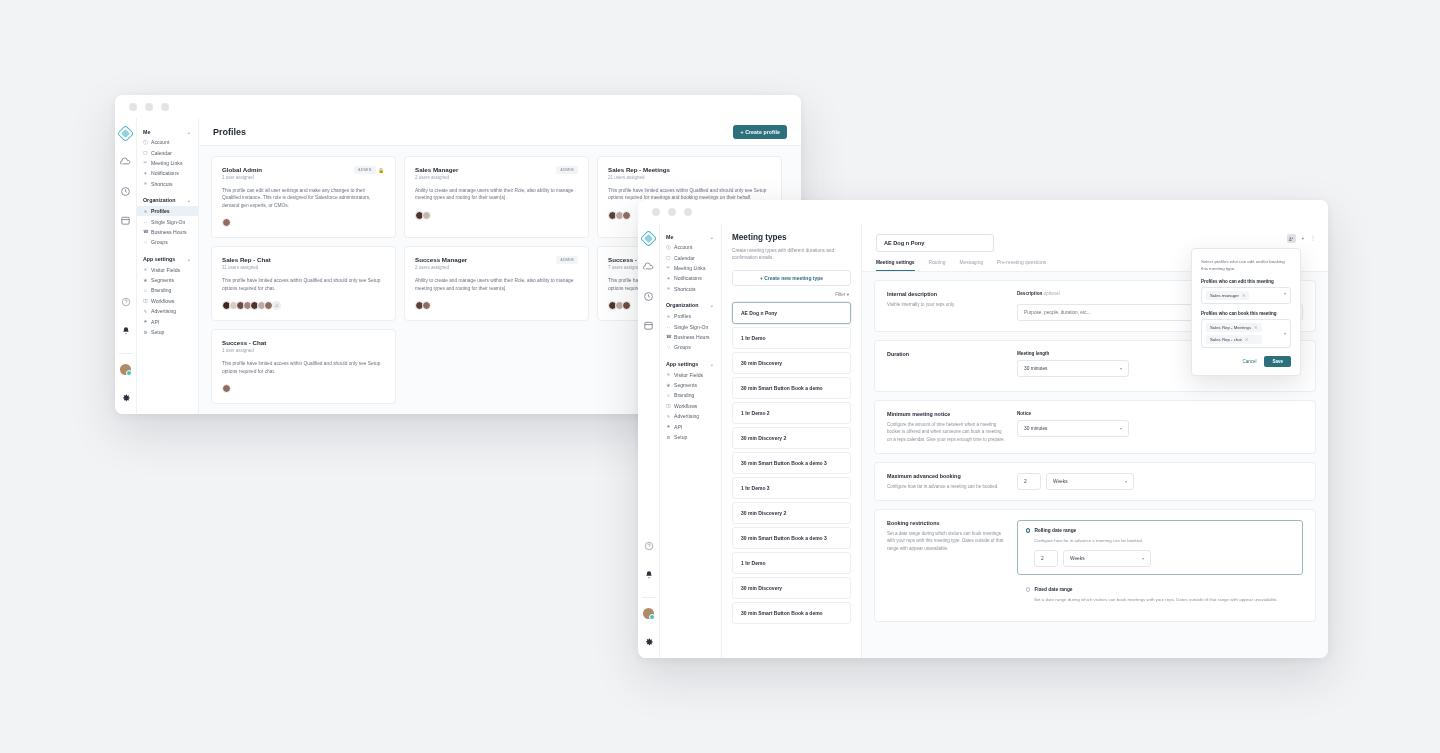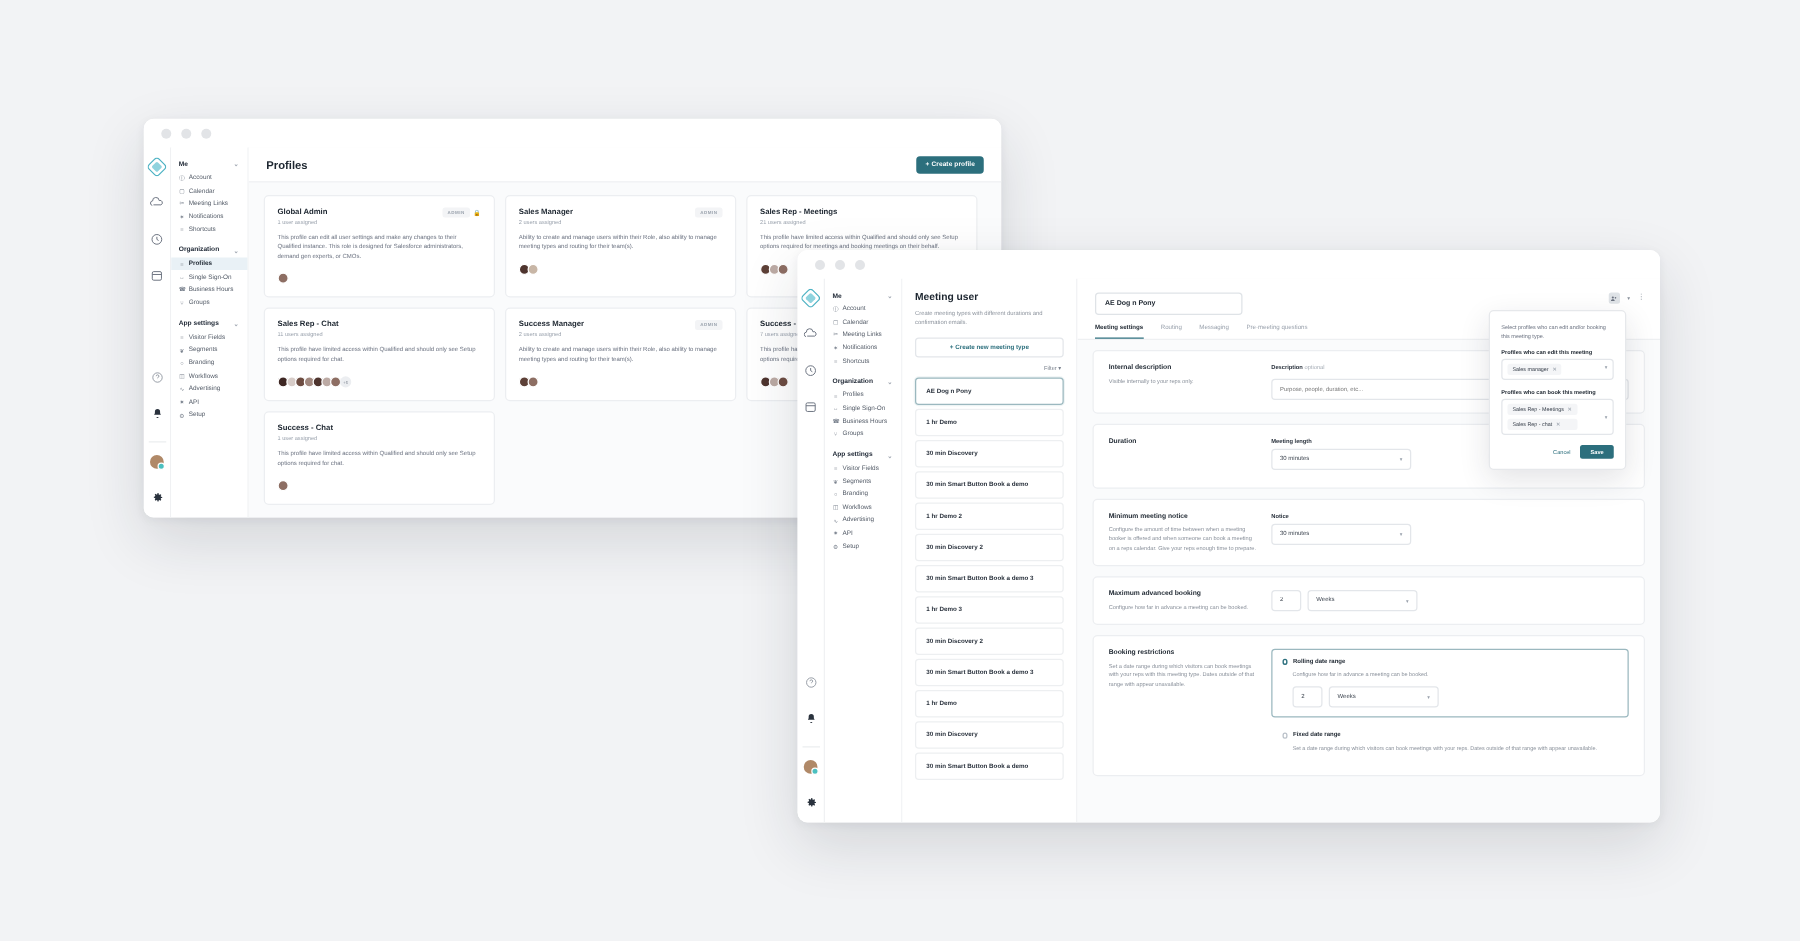--- a/index.html
+++ b/index.html
@@ -533,21 +533,21 @@
           <span class="ni">✷</span>
           <span>API</span>
         </div>
         <div class="nav-item">
           <span class="ni">⚙</span>
           <span>Setup</span>
         </div>
       </div>
 
     <div class="mt-list" style="left:84px; width:140px;">
-      <div class="mt-title">Meeting user</div>
+      <div class="mt-title">Meeting types</div>
       <div class="mt-sub">Create meeting types with different durations and confirmation emails.</div>
       <button class="mt-create">+ Create new meeting type</button>
       <div class="mt-filter">
         <span>Filter</span>
         <span> ▾</span>
       </div>
       <div id="mt-items">
           <div class="mt-item selected">AE Dog n Pony</div>
           <div class="mt-item">1 hr Demo</div>
           <div class="mt-item">30 min Discovery</div>

